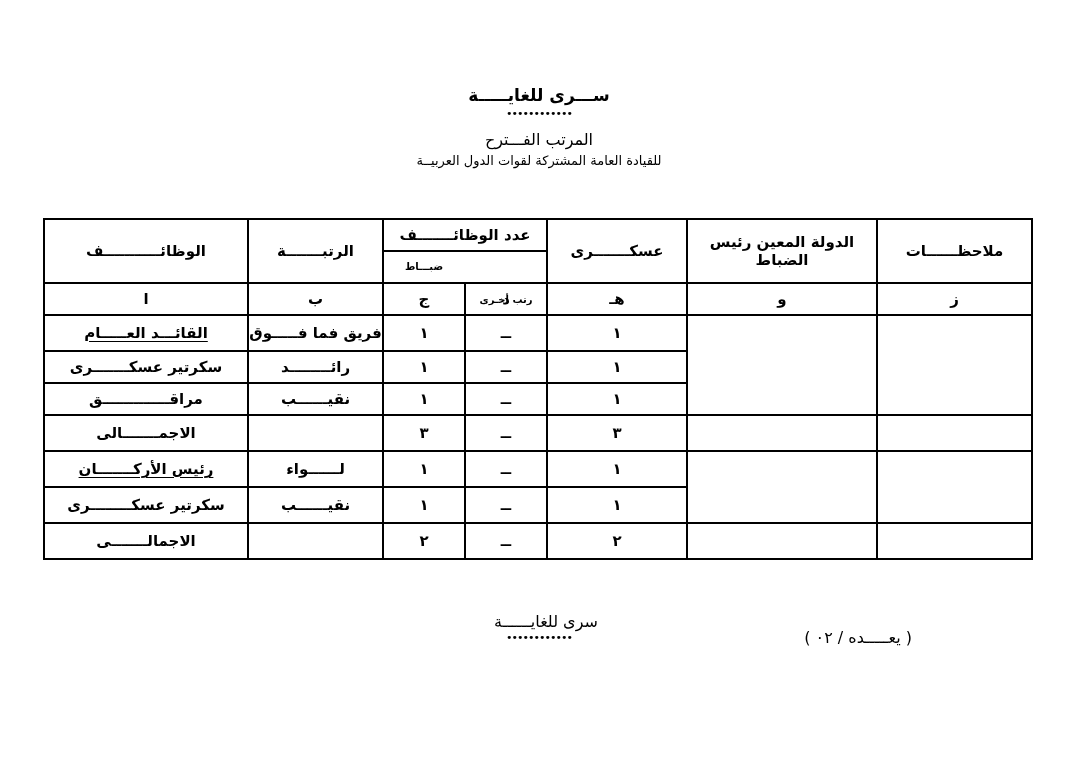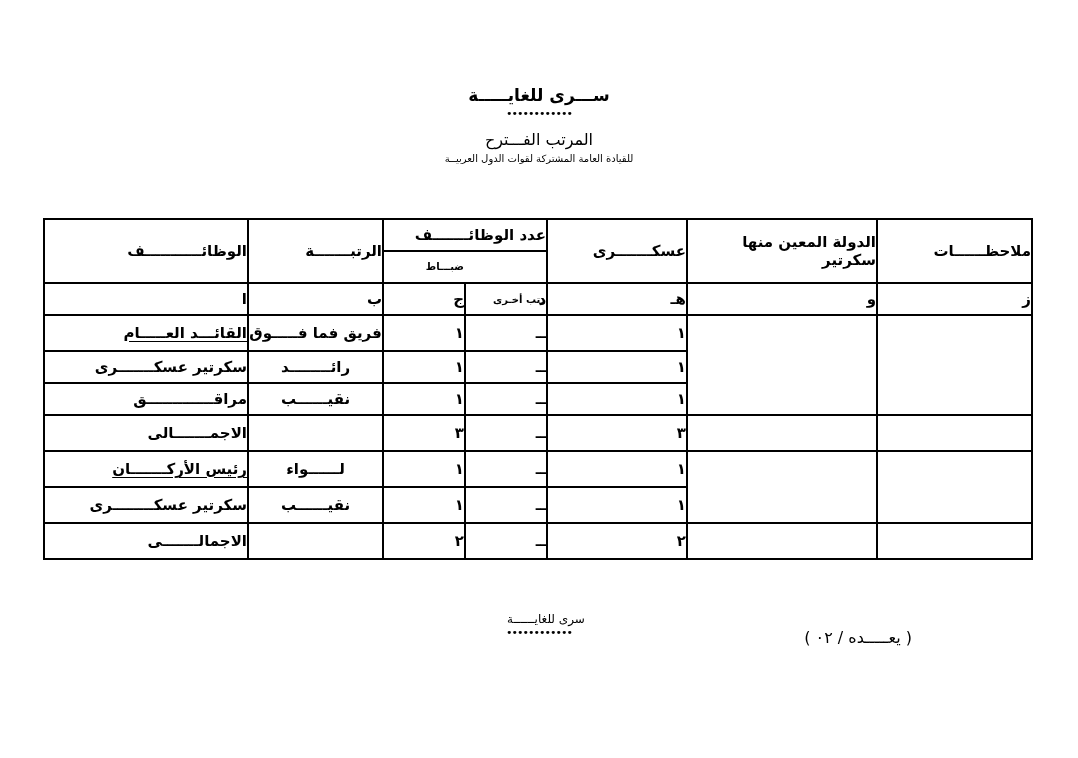--- a/index.html
+++ b/index.html
@@ -44,40 +44,41 @@
     margin-top: -2px;
     margin-bottom: 10px;
     color: #000;
   }
   .hdr-title {
     font-size: 16px;
     margin-bottom: 4px;
     letter-spacing: 1px;
   }
   .hdr-sub {
-    font-size: 10px;
+    font-size: 13px;
     letter-spacing: 0.5px;
     margin-bottom: 30px;
   }
 
   
   .table-wrap {
     position: absolute;
     top: 218px;
     right: 45px;
     width: 988px;
   }
   table.sheet {
     width: 988px;
     border-collapse: collapse;
     table-layout: fixed;
   }
   table.sheet td, table.sheet th {
     border: 2px solid #000;
     padding: 0;
+    text-align: center;
     vertical-align: middle;
     font-size: 15px;
     font-weight: 600;
   }
   .col-notes      { width: 155px; }
   .col-state      { width: 190px; }
   .col-total      { width: 140px; }
   .col-otherranks { width: 82px; }
   .col-officers   { width: 82px; }
   .col-rank       { width: 135px; }
@@ -134,21 +135,21 @@
 
   
   .footer {
     position: absolute;
     top: 612px;
     right: 0;
     width: 1078px;
     text-align: center;
   }
   .footer .f-class {
-    font-size: 12px;
+    font-size: 16px;
     letter-spacing: 2px;
     margin-left: 14px;
   }
   .footer .f-squig {
     font-size: 11px;
     letter-spacing: -1px;
     margin-top: 0px;
   }
   .footer-note {
     position: absolute;
@@ -179,21 +180,21 @@
         <col class="col-otherranks">
         <col class="col-officers">
         <col class="col-rank">
         <col class="col-post">
       </colgroup>
 
       <tbody>
 
         <tr class="h-row">
           <td rowspan="1">ملاحظــــــات</td>
-          <td rowspan="1">الدولة المعين منها سكرتير</td>
+          <td rowspan="1">الدولة المعين رئيس الضباط</td>
           <td rowspan="1">عسكـــــــرى</td>
           <td colspan="2" class="split-head">
             <span class="upper">عدد الوظائـــــــف</span>
             <span class="lower">
               <span class="left-cell">رتب أخـرى</span>
               <span>ضبـــاط</span>
             </span>
           </td>
           <td rowspan="1">الرتبـــــــة</td>
           <td rowspan="1">الوظائـــــــــــف</td>

